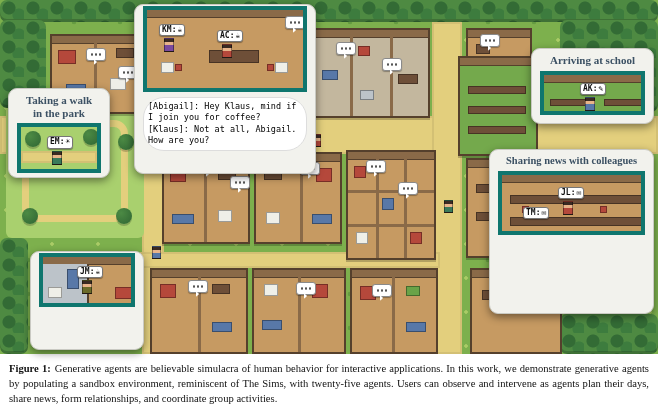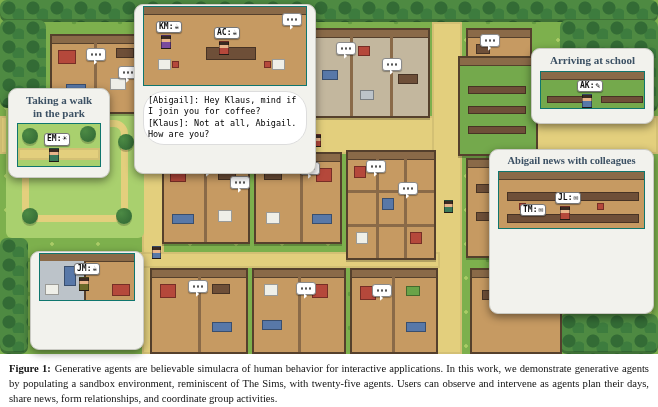--- a/index.html
+++ b/index.html
@@ -46,21 +46,21 @@
       border-top-color:#fff;border-right-color:#fff;width:0;height:0;transform:rotate(45deg);}
   .npc{position:absolute;width:7px;height:11px;border:1px solid rgba(0,0,0,.4);z-index:2;
       background:linear-gradient(#3a2a22 0 3px,#e8b48a 3px 6px,var(--c,#b5483b) 6px 11px);}
 
   
   .callout{position:absolute;background:var(--callout-bg,#f2f2ed);border:1px solid #c9c9c2;
       border-radius:9px;box-shadow:0 3px 9px rgba(0,0,0,.45);z-index:10;overflow:hidden;}
   .co-title{font:bold 11px/1.15 "Liberation Serif",serif;color:var(--callout-title,#3c5164);
       text-align:center;padding:5px 4px 3px;white-space:pre-line;}
   .co-title.small{font-size:10.5px;}
-  .minimap{position:relative;margin:1px 8px 0;border:1px solid #0f766e;overflow:hidden;
+  .minimap{position:relative;margin:1px 8px 0;border:4px solid #0f766e;overflow:hidden;
       background:var(--wood-floor,#c69a62);}
   .mini-green{background:var(--grass-light,#a9d06e);}
   .mini-school{background:#74a94c;}
   .dialogue{margin:5px 8px 7px;font:8.5px/1.35 "DejaVu Sans Mono",monospace;white-space:pre-line;border-radius:21px;}
   .dialogue.light{background:#fff;color:#000;border:1px solid #ddd;padding:3px 4px;}
   .dialogue.darkbg{background:var(--dialogue-dark-bg,#000);color:#fff;padding:4px 5px;border-radius:2px;}
 
   .agent{position:absolute;z-index:4;}
   .a-label{display:inline-flex;align-items:center;gap:1px;background:#fff;border:1px solid #767676;
       border-radius:3px;padding:0 2px;font:bold 8px/1.3 "DejaVu Sans Mono",monospace;color:#111;
@@ -279,28 +279,28 @@
         <span class="a-label">
             <b>EM:</b>
             <i class="a-icon">☀</i>
           </span>
         <span class="sprite" style="--c:#3a7a5a"></span>
       </div>
     </div>
   </div>
 
   <div class="callout" style="left:489px;top:149px;width:163px;height:163px">
-    <div class="co-title small">Abigail news with colleagues</div>
+    <div class="co-title small">Sharing news with colleagues</div>
     <div class="minimap" style="height:56px">
       <div class="wallband"></div>
       <div class="it dark" style="left:8px;top:20px;width:130px;height:7px"></div>
       <div class="it dark" style="left:8px;top:42px;width:130px;height:7px"></div>
       <div class="it red" style="left:20px;top:31px;width:5px;height:5px"></div>
       <div class="it red" style="left:98px;top:31px;width:5px;height:5px"></div>
-      <div class="agent" style="left:56px;top:14px">
+      <div class="agent" style="left:56px;top:6px">
         <span class="a-label">
             <b>JL:</b>
             <i class="a-icon">✉</i>
           </span>
         <span class="sprite" style="--c:#b5483b"></span>
       </div>
       <div class="agent" style="left:21px;top:26px">
         <span class="a-label">
             <b>TM:</b>
             <i class="a-icon">✉</i>

